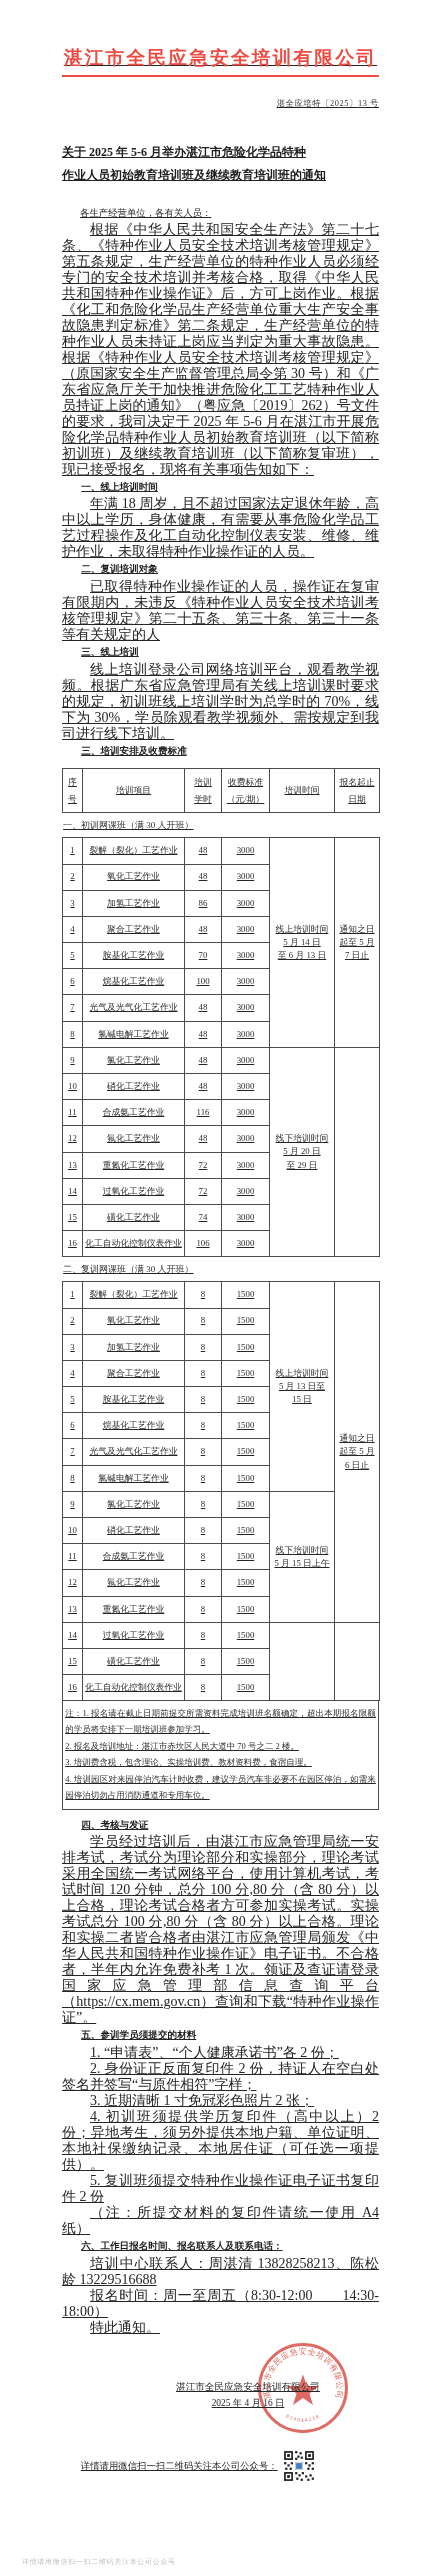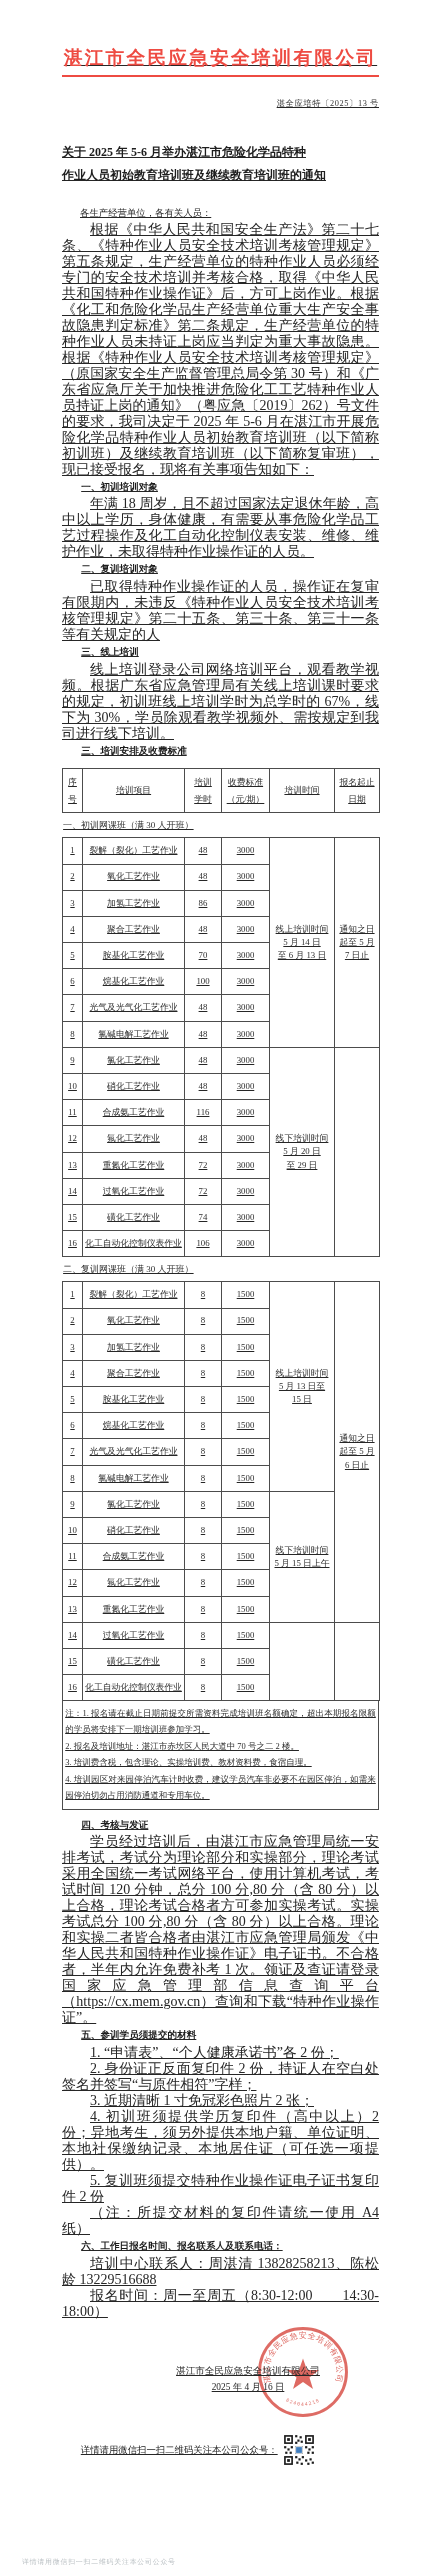--- a/index.html
+++ b/index.html
@@ -52,28 +52,28 @@
     <div class="doc-no">湛全应培特〔2025〕13 号</div>
 
     <div class="main-title">
       <div>关于 2025 年 5-6 月举办湛江市危险化学品特种</div>
       <div>作业人员初始教育培训班及继续教育培训班的通知</div>
     </div>
 
     <div class="salutation">各生产经营单位，各有关人员：</div>
     <p class="para">根据《中华人民共和国安全生产法》第二十七条、《特种作业人员安全技术培训考核管理规定》第五条规定，生产经营单位的特种作业人员必须经专门的安全技术培训并考核合格，取得《中华人民共和国特种作业操作证》后，方可上岗作业。根据《化工和危险化学品生产经营单位重大生产安全事故隐患判定标准》第二条规定，生产经营单位的特种作业人员未持证上岗应当判定为重大事故隐患。根据《特种作业人员安全技术培训考核管理规定》（原国家安全生产监督管理总局令第 30 号）和《广东省应急厅关于加快推进危险化工工艺特种作业人员持证上岗的通知》（粤应急〔2019〕262）号文件的要求，我司决定于 2025 年 5-6 月在湛江市开展危险化学品特种作业人员初始教育培训班（以下简称初训班）及继续教育培训班（以下简称复审班），现已接受报名，现将有关事项告知如下：</p>
 
-    <div class="sec-h">一、初训培训对象</div>
+    <div class="sec-h">一、线上培训时间</div>
     <p class="para">年满 18 周岁，且不超过国家法定退休年龄，高中以上学历，身体健康，有需要从事危险化学品工艺过程操作及化工自动化控制仪表安装、维修、维护作业，未取得特种作业操作证的人员。</p>
 
     <div class="sec-h">二、复训培训对象</div>
     <p class="para">已取得特种作业操作证的人员，操作证在复审有限期内，未违反《特种作业人员安全技术培训考核管理规定》第二十五条、第三十条、第三十一条等有关规定的人</p>
 
     <div class="sec-h">三、线上培训</div>
-    <p class="para">线上培训登录公司网络培训平台，观看教学视频。根据广东省应急管理局有关线上培训课时要求的规定，初训班线上培训学时为总学时的 67%，线下为 30%，学员除观看教学视频外、需按规定到我司进行线下培训。</p>
+    <p class="para">线上培训登录公司网络培训平台，观看教学视频。根据广东省应急管理局有关线上培训课时要求的规定，初训班线上培训学时为总学时的 70%，线下为 30%，学员除观看教学视频外、需按规定到我司进行线下培训。</p>
 
     <div class="sec-h">三、培训安排及收费标准</div>
 
     <div class="tbl-wrap">
       <table class="sched">
         <colgroup>
             <col style="width:20px">
             <col style="width:102px">
             <col style="width:37px">
             <col style="width:48px">
@@ -376,20 +376,21 @@
     <p class="para">1. “申请表”、“个人健康承诺书”各 2 份；</p>
     <p class="para">2. 身份证正反面复印件 2 份，持证人在空白处签名并签写“与原件相符”字样；</p>
     <p class="para">3. 近期清晰 1 寸免冠彩色照片 2 张；</p>
     <p class="para">4. 初训班须提供学历复印件（高中以上）2 份；异地考生，须另外提供本地户籍、单位证明、本地社保缴纳记录、本地居住证（可任选一项提供）。</p>
     <p class="para">5. 复训班须提交特种作业操作证电子证书复印件 2 份</p>
     <p class="para">（注：所提交材料的复印件请统一使用 A4 纸）</p>
 
     <div class="sec-h">六、工作日报名时间、报名联系人及联系电话：</div>
     <p class="para">培训中心联系人：周湛清 13828258213、陈松龄 13229516688</p>
     <p class="para">报名时间：周一至周五（8:30-12:00　　14:30-18:00）</p>
+    <p class="para">特此通知。</p>
 
     <div class="sign-area">
       <svg class="seal" width="94" height="94" viewBox="0 0 160 160">
         <circle cx="80" cy="80" r="74" fill="none" stroke="#d6453c" stroke-width="5" opacity="0.9"></circle>
         <polygon points="80,57 86.8,76.4 107.4,76.8 91,89.2 97,108.9 80,97.2 63,108.9 69,89.2 52.6,76.8 73.2,76.4" fill="#d6453c" opacity="0.92"></polygon>
         <defs>
           <path id="sealArc" d="M 24,95 A 58,58 0 1 1 136,95" fill="none"></path>
           <path id="sealArcB" d="M 43,124 A 58,58 0 0 0 117,124" fill="none"></path>
         </defs>
         <text font-size="13.5" fill="#d6453c" letter-spacing="1" font-family="'Liberation Sans','DejaVu Sans',sans-serif" opacity="0.95">

